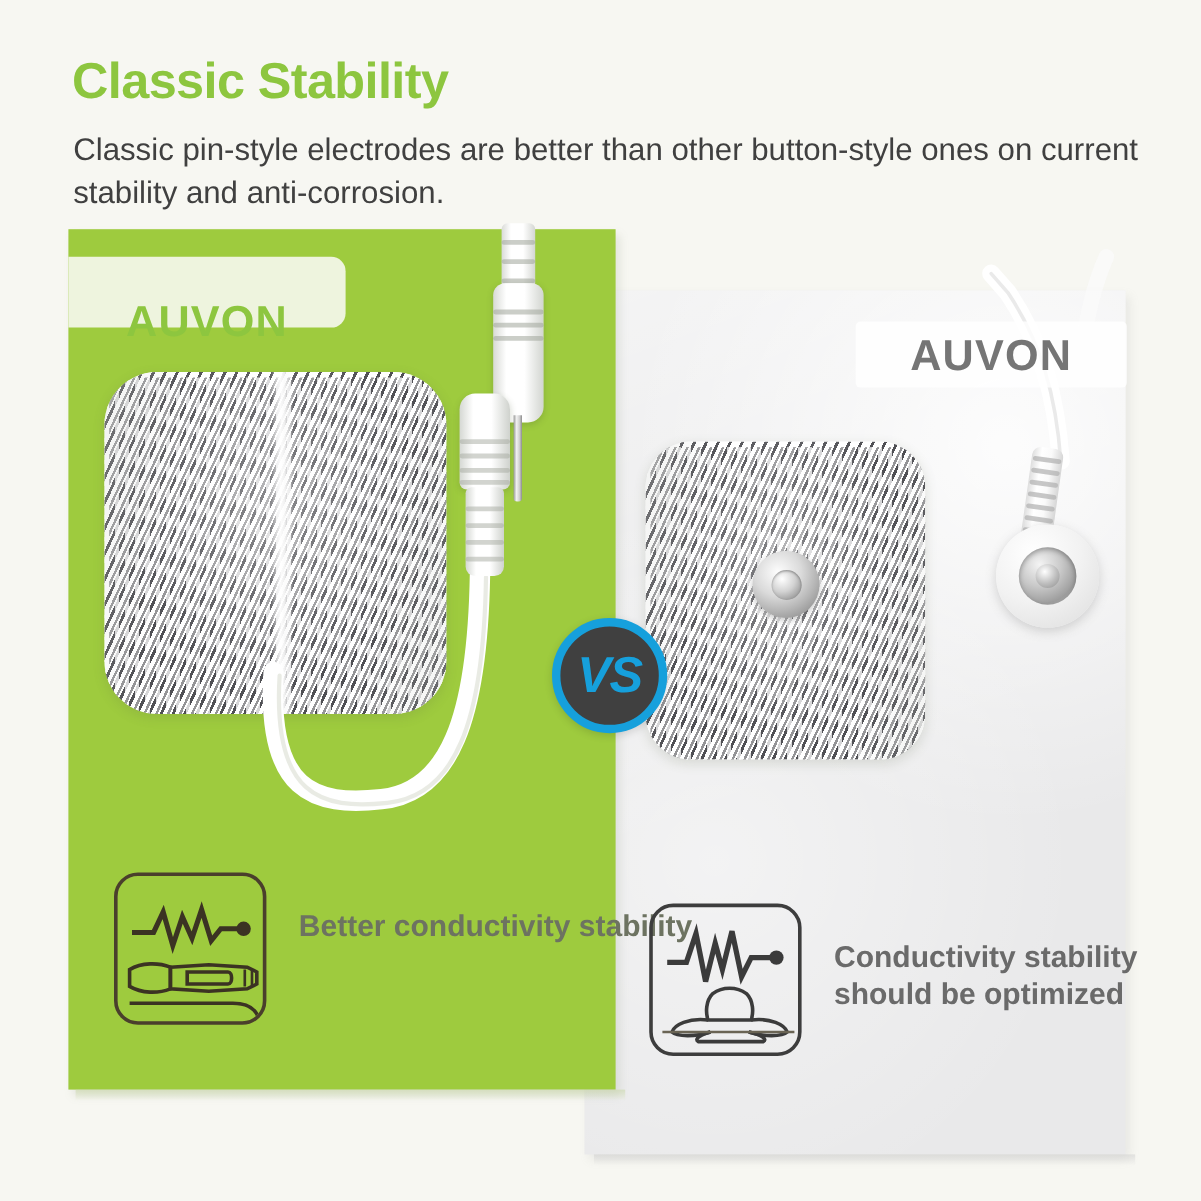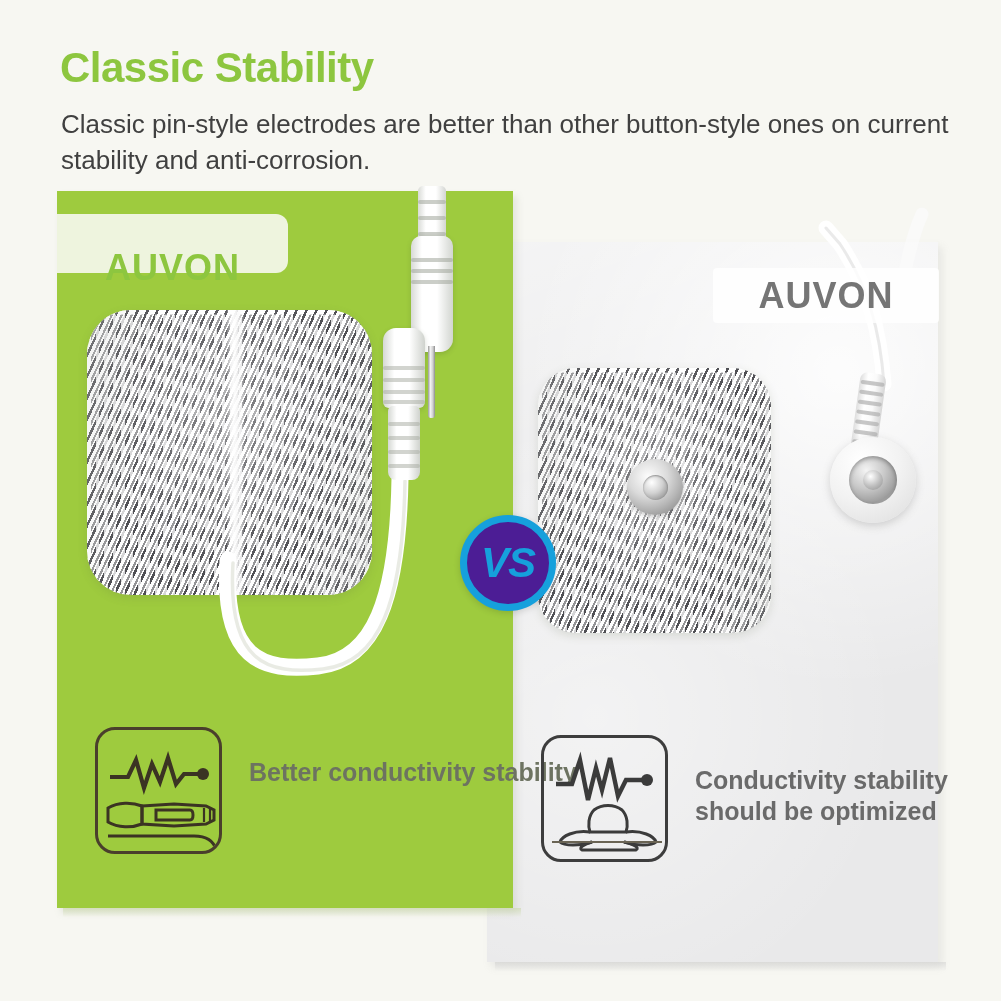--- a/index.html
+++ b/index.html
@@ -360,21 +360,21 @@
   }
 
   
   .vs-badge {
     position: absolute;
     left: 460px;
     top: 515px;
     width: 96px;
     height: 96px;
     border-radius: 50%;
-    background: #4c1d95;
+    background: #404040;
     border: 7px solid #16a0dc;
     box-sizing: border-box;
     display: flex;
     align-items: center;
     justify-content: center;
     box-shadow: 0 2px 7px rgba(0,0,0,0.14);
     z-index: 40;
   }
   .vs-badge span {
     font-size: 42px;
@@ -403,21 +403,21 @@
   .feat-text {
     margin-left: 27px;
     font-size: 25px;
     font-weight: bold;
     line-height: 31px;
     color: #6e6e6e;
     padding-top: 30px;
   }
   #feat-left { left: 95px; top: 727px; }
   #feat-left .feat-text { color: #6d7361; }
-  #feat-right { left: 525px; top: 735px; padding-left: 16px; }
+  #feat-right { left: 525px; top: 753px; padding-left: 16px; }
   #feat-right .feat-icon { border-color: #3d3d3d; }
   #feat-right .feat-text { color: #6a6a6a; }
 </style>
 </head>
 <body>
 
 <div id="canvas">
 
   <div class="hd-title">Classic Stability</div>
   <div class="hd-sub">Classic pin-style electrodes are better than other button-style ones on current stability and anti-corrosion.</div>

